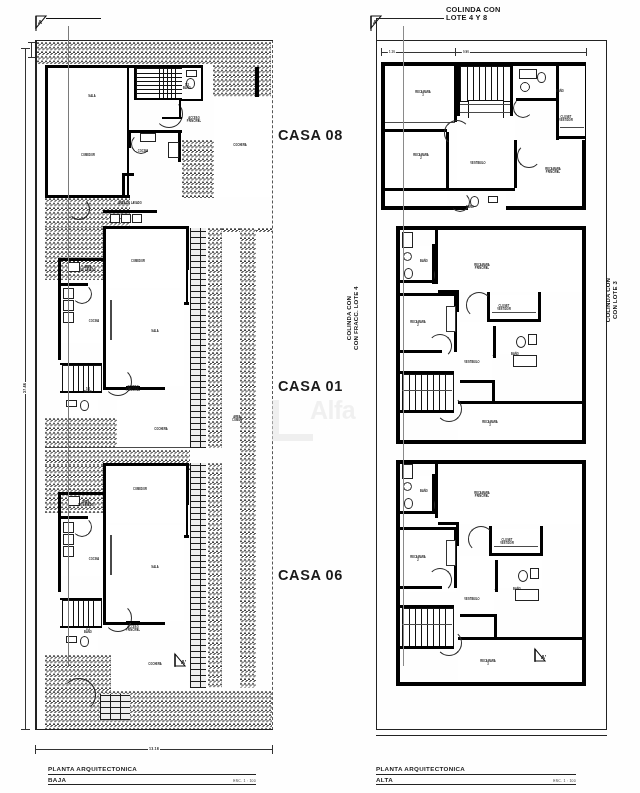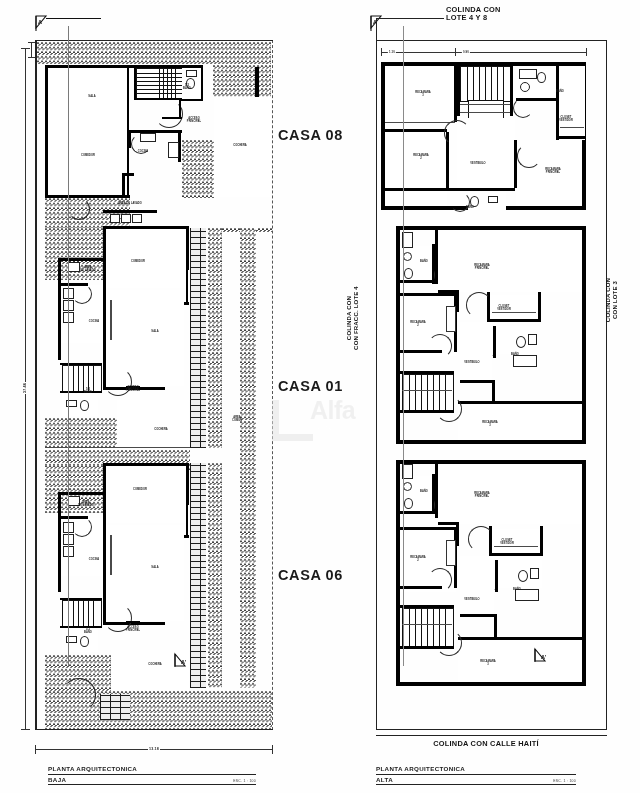--- a/index.html
+++ b/index.html
@@ -604,21 +604,20 @@
         <line x1="3" y1="4" x2="3" y2="17" stroke="#111" stroke-width="1.1"></line>
       </svg>
       <div class="letter" style="left:9px;top:9px;font-size:5.5px;">A'</div>
     </div>
 
     <div class="edge-lbl" style="left:126px;top:6px;width:150px;text-align:left;">COLINDA CON
 LOTE 4 Y 8</div>
     <div class="thin" style="left:56px;top:18px;width:68px;height:1px;background:#222;"></div>
     <div class="thin" style="left:56px;top:18px;width:1px;height:22px;background:#222;"></div>
 
-    <div class="edge-lbl" style="left:16px;top:740px;width:300px;">COLINDA CON CALLE HAITÍ</div>
     <div class="thin" style="left:56px;top:735px;width:231px;height:1px;background:#222;"></div>
 
     <div class="vert-lbl vl-left" style="left:33px;top:318px;width:120px;">COLINDA CON
 CON FRACC. LOTE 4</div>
     <div class="vert-lbl vl-left" style="left:292px;top:300px;width:110px;">COLINDA CON
 CON LOTE 3</div>
 
     <div class="titleblock" style="left:56px;top:765px;width:200px;">
       <div class="tb-l1">PLANTA ARQUITECTONICA</div>
       <div class="tb-rule"></div>

